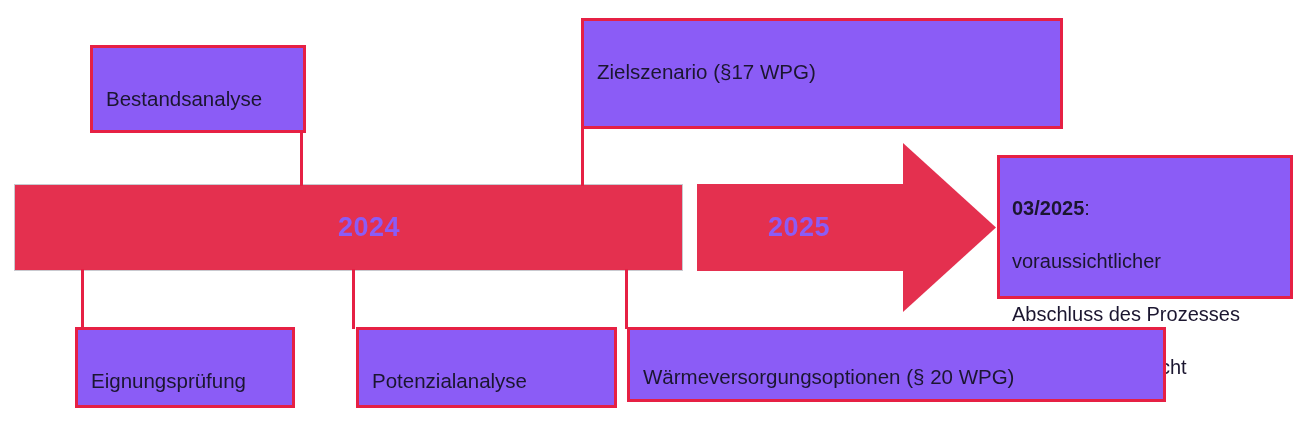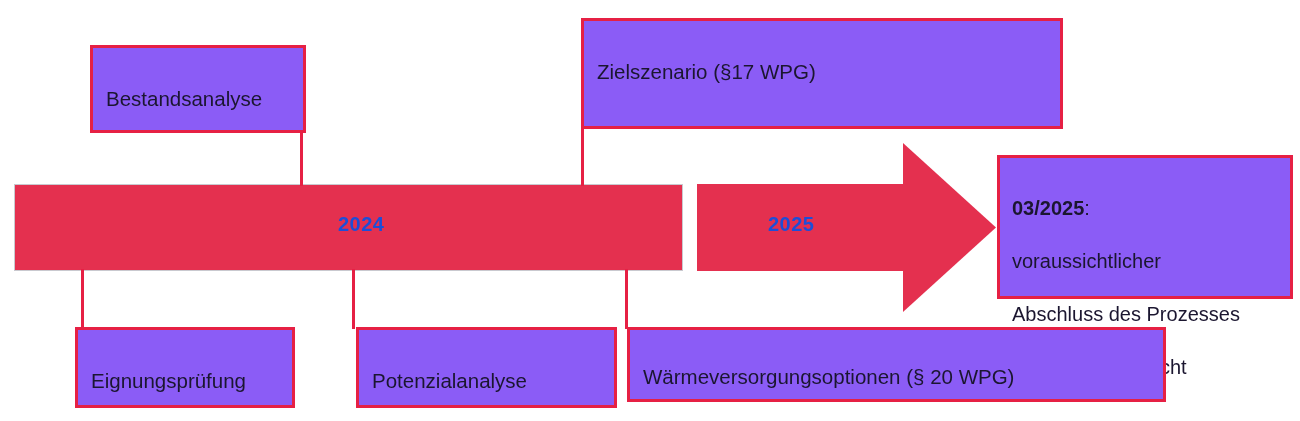--- a/index.html
+++ b/index.html
@@ -39,23 +39,23 @@
   }
   .arrow-head {
     position: absolute;
     left: 903px;
     top: 143px;
     width: 93px;
     height: 169px;
   }
   .year-label {
     position: absolute;
-    color: #1d4ed8;
+    color: #8b5cf6;
     font-weight: bold;
-    font-size: 20px;
+    font-size: 27px;
     letter-spacing: 0.5px;
     line-height: 1;
     white-space: nowrap;
   }
   .year-2024 { left: 338px; top: 214px; }
   .year-2025 { left: 768px; top: 214px; }
 
   
   .callout {
     position: absolute;

